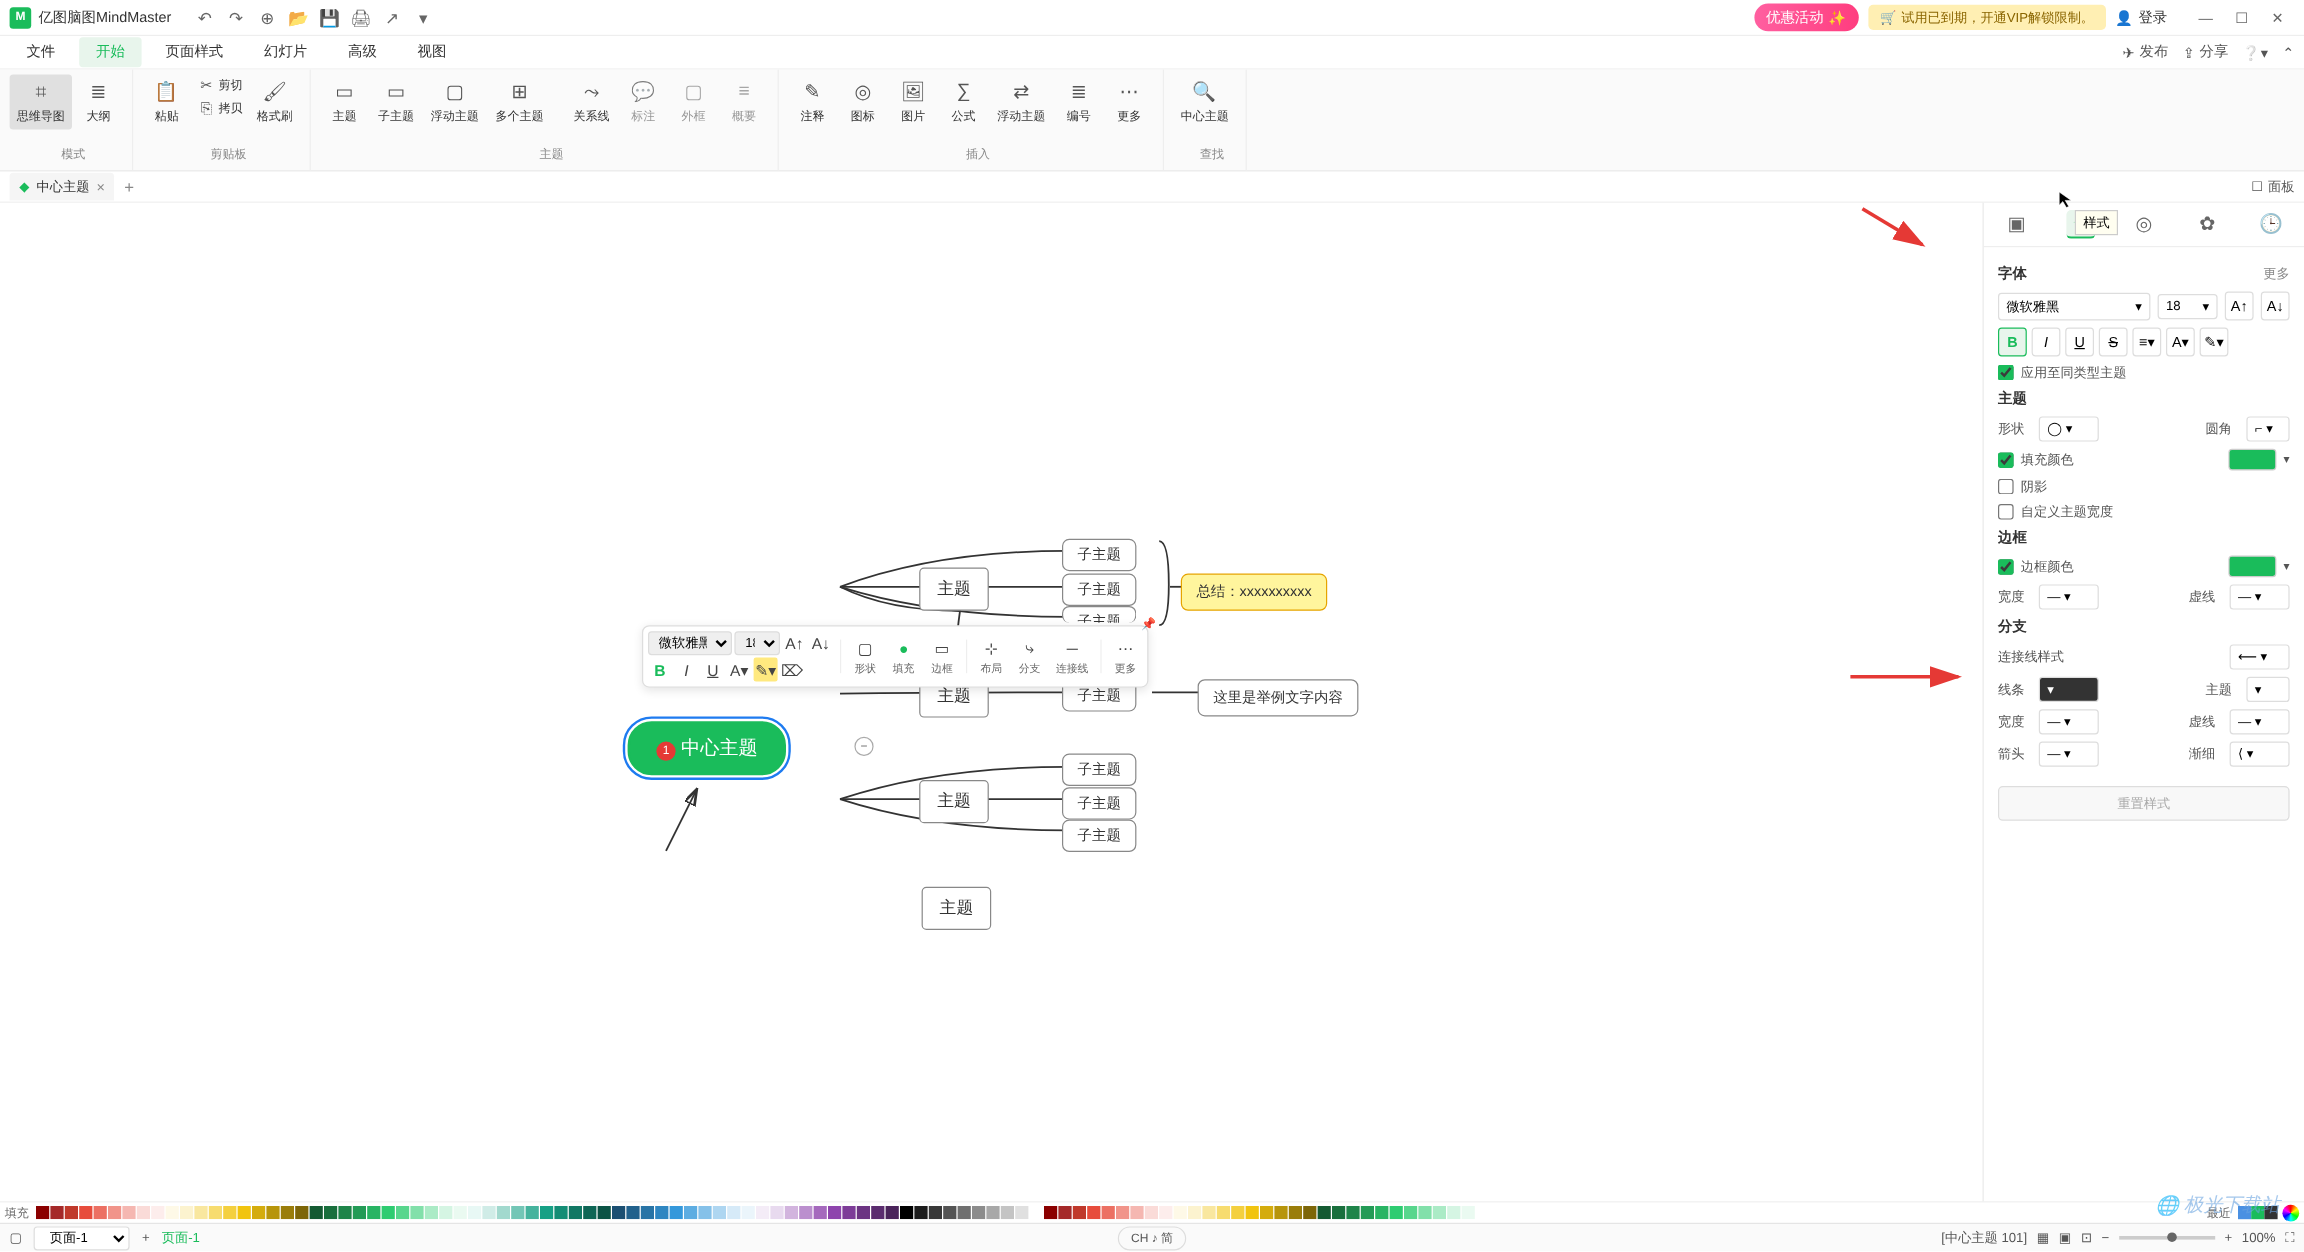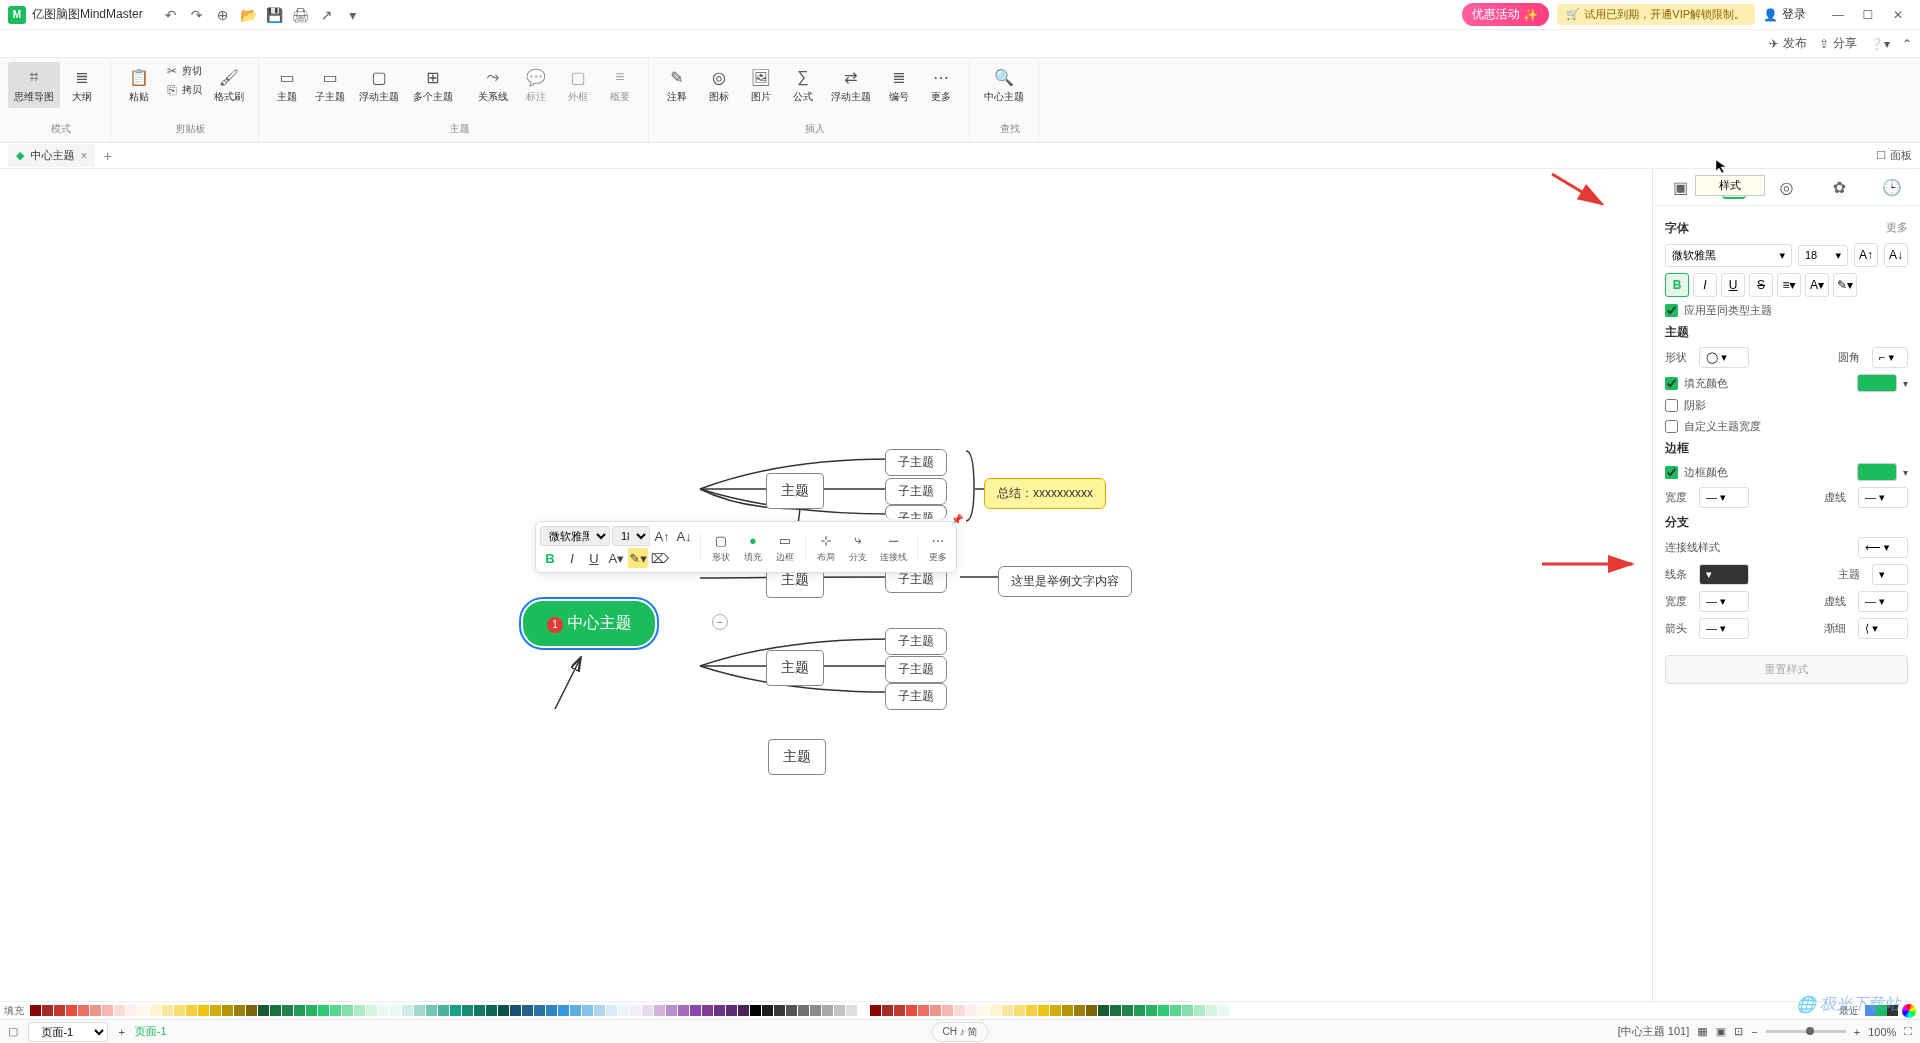--- a/index.html
+++ b/index.html
@@ -71,23 +71,23 @@
 .ft-label { font-size: 9px; color: #666; margin-top: 1px; }
 .ft-sep { width: 1px; height: 28px; background: #eee; margin: 0 2px; }
 .ft-select { font-size: 11px; border: 1px solid #ddd; border-radius: 3px; padding: 2px 4px; }
 .ft-row { display: flex; gap: 2px; }
 .ft-pin { position: absolute; top: -8px; right: -8px; font-size: 10px; color: #aaa; }
 
 
 .sp-tabs { display: flex; border-bottom: 1px solid #eee; padding: 6px 8px; gap: 14px; justify-content: space-around; }
 .sp-tab { width: 24px; height: 24px; display: flex; align-items: center; justify-content: center; cursor: pointer; color: #666; border-radius: 4px; font-size: 16px; }
 .sp-tab.active { background: #e8f5ec; color: #1abc5b; border-bottom: 2px solid #1abc5b; }
-.sp-tooltip { position: absolute; background: #fffef0; border: 1px solid #ccc; padding: 2px 23px; font-size: 11px; top: 175px; right: 155px; }
+.sp-tooltip { position: absolute; background: #fffef0; border: 1px solid #ccc; padding: 2px 6px; font-size: 11px; top: 175px; right: 155px; }
 .sp-body { flex: 1; overflow-y: auto; padding: 8px 12px; }
-.sp-section-hdr { display: flex; justify-content: space-between; align-items: flex-start; margin: 6px 0; gap: 20px; }
+.sp-section-hdr { display: flex; justify-content: space-between; align-items: center; margin: 6px 0; gap: 20px; }
 .sp-section-title { font-size: 12px; font-weight: bold; color: #333; }
 .sp-more { font-size: 11px; color: #888; cursor: pointer; }
 .sp-row { display: flex; align-items: center; gap: 6px; margin: 6px 0; }
 .sp-select { flex: 1; border: 1px solid #ddd; border-radius: 3px; padding: 3px 6px; font-size: 11px; background: #fff; display: flex; justify-content: space-between; align-items: center; }
 .sp-select.sm { flex: none; width: 50px; }
 .sp-btn-sm { width: 24px; height: 24px; border: 1px solid #ddd; border-radius: 3px; display: flex; align-items: center; justify-content: center; font-size: 12px; cursor: pointer; background: #fff; }
 .sp-btn-sm.active { background: #e8f5ec; border-color: #1abc5b; }
 .sp-format-row { display: flex; gap: 4px; }
 .sp-check { display: flex; align-items: center; gap: 6px; font-size: 11px; color: #555; margin: 6px 0; }
 .sp-check input { accent-color: #1abc5b; }
@@ -137,20 +137,28 @@
     <div class="login-btn">👤 <span>登录</span></div>
     <div class="win-btns">
       <div class="win-btn">—</div>
       <div class="win-btn">☐</div>
       <div class="win-btn">✕</div>
     </div>
   </div>
 </div>
 
 <div class="menubar">
+  <div class="menu-left">
+    <div class="menu-item">文件</div>
+    <div class="menu-item active">开始</div>
+    <div class="menu-item">页面样式</div>
+    <div class="menu-item">幻灯片</div>
+    <div class="menu-item">高级</div>
+    <div class="menu-item">视图</div>
+  </div>
   <div class="menu-right">
     <div class="menu-right-item">✈ <span>发布</span></div>
     <div class="menu-right-item">⇪ <span>分享</span></div>
     <div class="menu-right-item">❔▾</div>
     <div class="menu-right-item">⌃</div>
   </div>
 </div>
 
 <div class="ribbon">
   <div class="ribbon-group">

